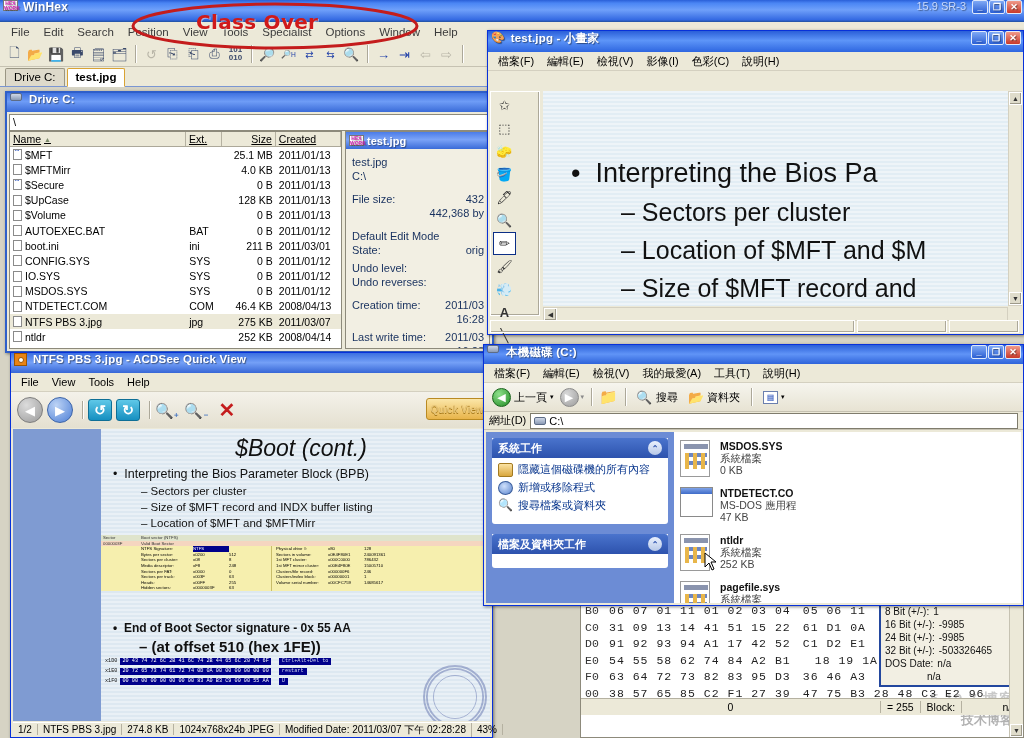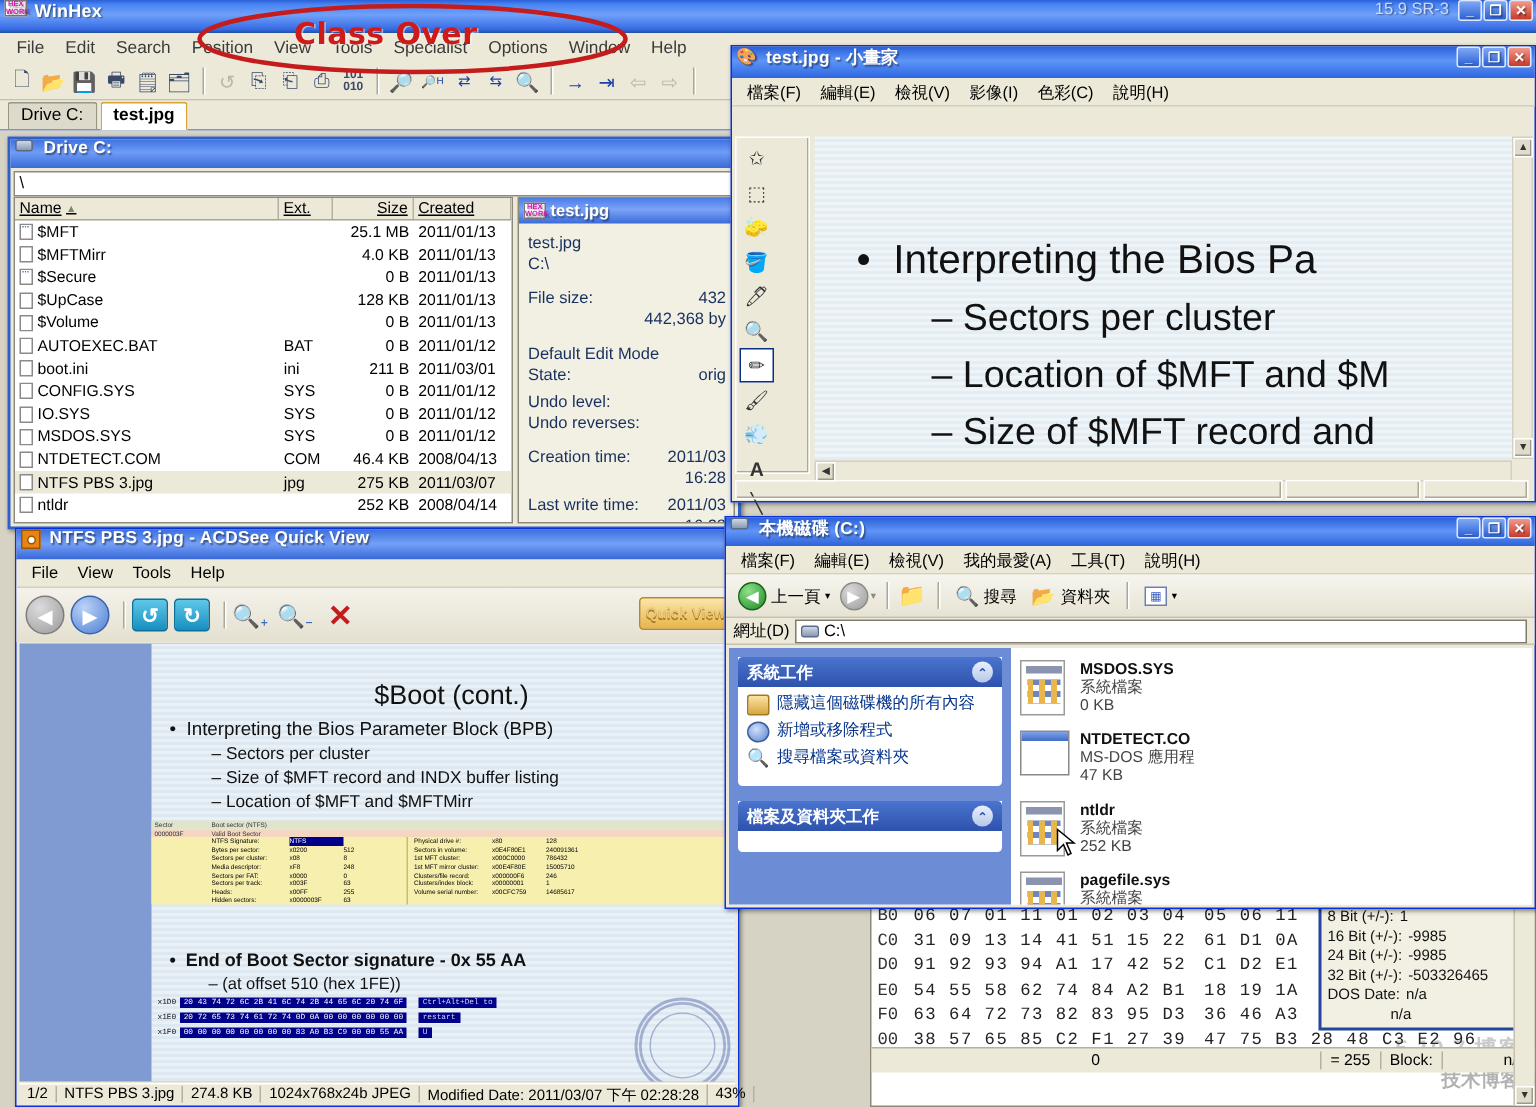--- a/index.html
+++ b/index.html
@@ -155,36 +155,36 @@
   .magn { font-size:15px; color:#3d6fbf; margin-right:6px; }
   .qvbtn { position:absolute; right:4px; top:6px; width:62px; height:22px;
     background:linear-gradient(180deg,#fbe6a8,#e8b44a); border:1px solid #b98a22;
     border-radius:3px; color:#e7c67a; font-size:10px; font-weight:bold;
     display:flex; align-items:center; justify-content:center;
     text-shadow:0 1px 0 #a87b1c; }
   .acd-view { position:absolute; left:2px; top:76px; right:2px; bottom:16px;
     background:#7f9bd2; overflow:hidden; }
   .acd-img { position:absolute; left:88px; top:0px; width:400px; height:310px;
     background:repeating-linear-gradient(180deg,#e9f0f6 0 2px,#dde8f1 2px 4px); }
-  .ai-title { text-align:center; font-size:18px; padding-top:24px; color:#111; }
+  .ai-title { text-align:center; font-size:23px; padding-top:6px; color:#111;font-style:italic; }
   .ai-b1 { font-size:12.5px; padding:5px 0 0 12px; color:#111; }
   .ai-b2 { font-size:11.5px; padding:4px 0 0 40px; color:#111; }
   .bs-tbl { margin:6px 0 0 0; font-size:4.3px; line-height:5.6px;
     font-family:"Liberation Sans", sans-serif; }
   .bs-r0 { background:#dfe4cc; color:#333; display:flex; }
   .bs-r1 { background:#f5d6c0; color:#333; display:flex; }
   .bs-body { background:#f6efae; display:flex; }
   .bs-col { padding:0 2px; }
   .bs-col .l { display:flex; }
   .bs-col .k { width:52px; }
   .bs-col .h { width:36px; }
   .bs-col .v { width:40px; }
   .hl-ntfs { background:#00008b; color:#fff; }
   .ai-b3 { font-size:12px; font-weight:bold; padding:6px 0 0 12px; color:#111;margin-top:24px; }
-  .ai-b4 { font-size:11px; padding:3px 0 0 38px; color:#111; }
+  .ai-b4 { font-size:15px; padding:3px 0 0 38px; color:#111;font-weight:bold; }
   .hexrows { display:flex; margin:3px 0 0 4px; font-size:5.2px;
     font-family:"Liberation Mono", monospace; line-height:7px; }
   .hx-off { color:#111; padding-right:3px; }
   .hx-mid { background:#00008b; color:#fff; padding:0 2px; }
   .hx-asc { background:#00008b; color:#cfd6ef; padding:0 3px; margin-left:8px; }
   .acd-status { position:absolute; left:2px; right:2px; bottom:1px; height:14px;
     background:#ece9d8; display:flex; align-items:center; font-size:10px;
     border-top:1px solid #fff; }
   .acd-status div { padding:0 5px; border-right:1px solid #b5b1a1;
     white-space:nowrap; }
@@ -356,21 +356,21 @@
       <span class="h" style="margin-left:12px">61 D1 0A</span>
     </div>
     <div class="r">
       <span class="o">D0</span>
       <span class="h">91 92 93 94 A1 17 42 52</span>
       <span class="h" style="margin-left:12px">C1 D2 E1</span>
     </div>
     <div class="r">
       <span class="o">E0</span>
       <span class="h">54 55 58 62 74 84 A2 B1</span>
-      <span class="h" style="margin-left:12px">18 19 1A</span>
+      <span class="h" style="margin-left:24px">18 19 1A</span>
     </div>
     <div class="r">
       <span class="o">F0</span>
       <span class="h">63 64 72 73 82 83 95 D3</span>
       <span class="h" style="margin-left:12px">36 46 A3</span>
     </div>
     <div class="r">
       <span class="o">00</span>
       <span class="h">38 57 65 85 C2 F1 27 39</span>
       <span class="h" style="margin-left:12px">47 75 B3 28 48 C3 E2 96</span>

